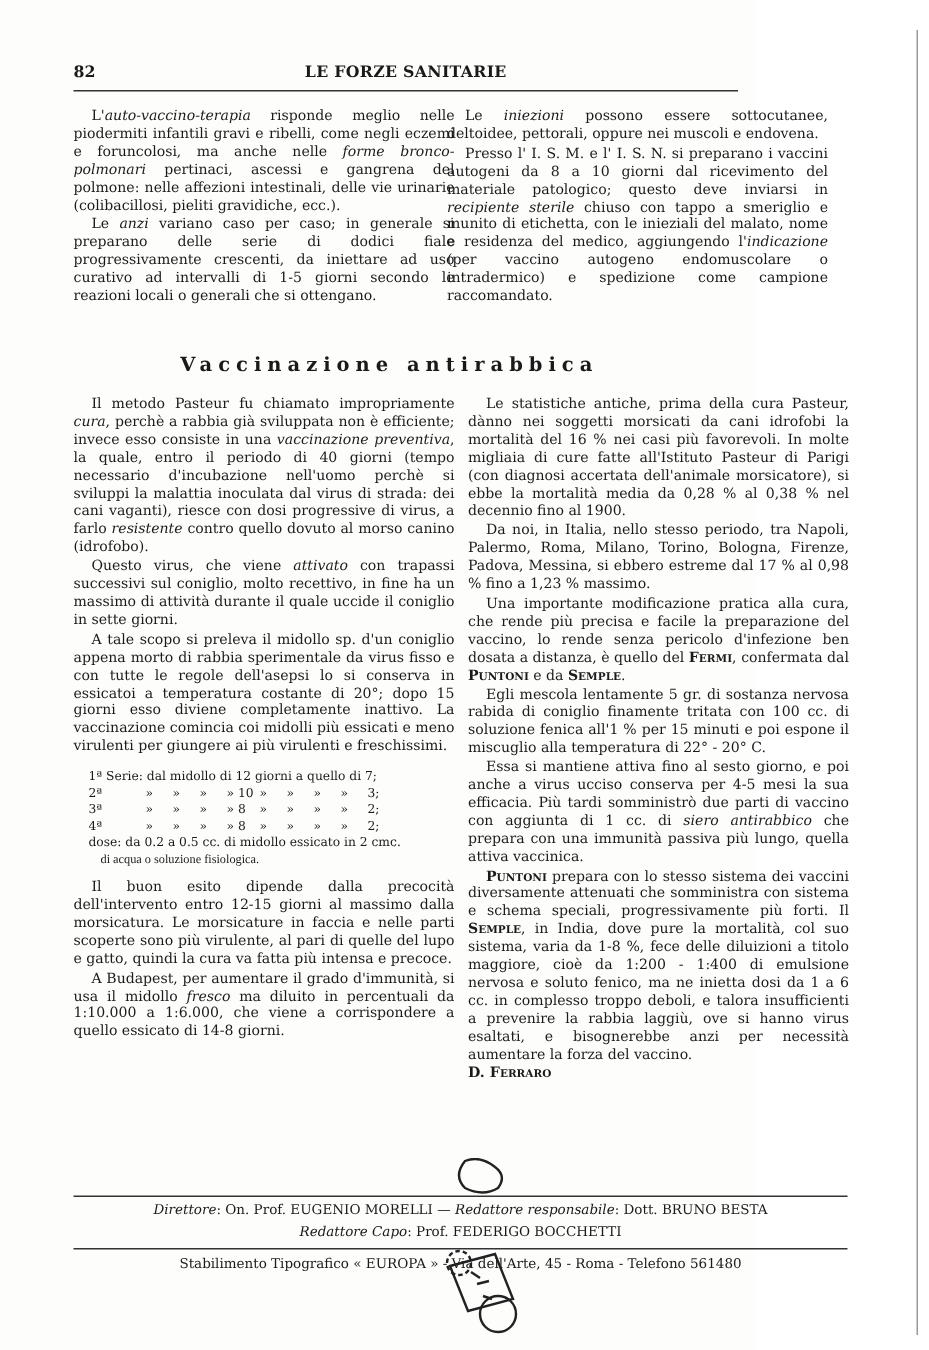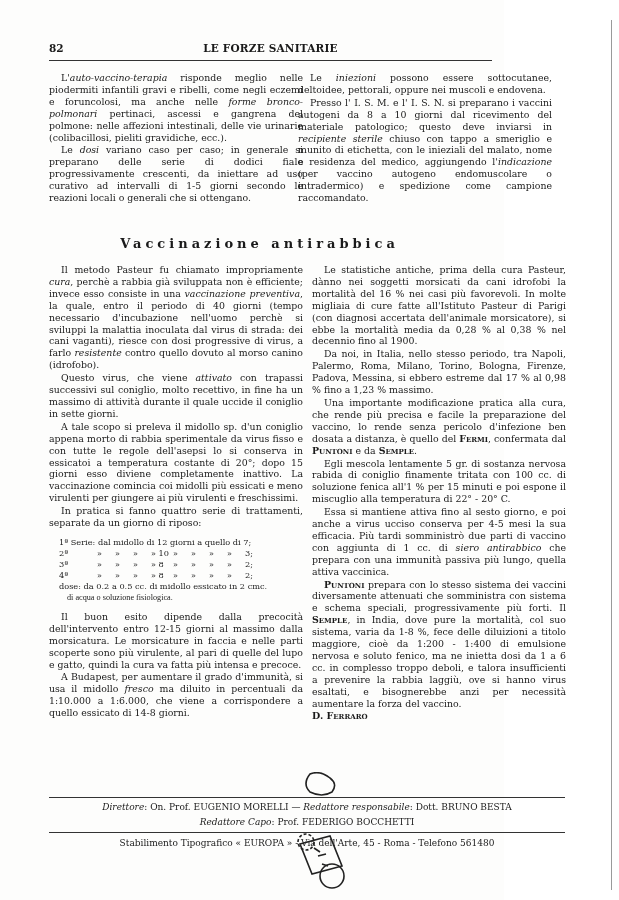--- a/index.html
+++ b/index.html
@@ -35,35 +35,34 @@
   <div class="edge"></div>
 
   <div class="header">
     <span class="page-num">82</span>
     <div class="running-title">LE FORZE SANITARIE</div>
   </div>
   <div class="rule" style="top:60px"></div>
 
   <div class="col" style="left:49px; top:72px;">
       <p>L'<i>auto-vaccino-terapia</i> risponde meglio nelle piodermiti infantili gravi e ribelli, come negli eczemi e foruncolosi, ma anche nelle <i>forme bronco-polmonari</i> pertinaci, ascessi e gangrena del polmone: nelle affezioni intestinali, delle vie urinarie (colibacillosi, pieliti gravidiche, ecc.).</p>
-      <p>Le <i>dosi</i> variano caso per caso; in generale si preparano delle serie di dodici fiale progressivamente crescenti, da iniettare ad uso curativo ad intervalli di 1-5 giorni secondo le reazioni locali o generali che si ottengano.</p>
+      <p>Le <i>anzi</i> variano caso per caso; in generale si preparano delle serie di dodici fiale progressivamente crescenti, da iniettare ad uso curativo ad intervalli di 1-5 giorni secondo le reazioni locali o generali che si ottengano.</p>
     </div>
   <div class="col" style="left:298px; top:72px;">
       <p>Le <i>iniezioni</i> possono essere sottocutanee, deltoidee, pettorali, oppure nei muscoli e endovena.</p>
       <p>Presso l' I. S. M. e l' I. S. N. si preparano i vaccini autogeni da 8 a 10 giorni dal ricevimento del materiale patologico; questo deve inviarsi in <i>recipiente sterile</i> chiuso con tappo a smeriglio e munito di etichetta, con le inieziali del malato, nome e residenza del medico, aggiungendo l'<i>indicazione</i> (per vaccino autogeno endomuscolare o intradermico) e spedizione come campione raccomandato.</p>
     </div>
 
   <div class="section-title">Vaccinazione antirabbica</div>
 
   <div class="col" style="left:49px; top:264px;">
     <div>
         <p>Il metodo Pasteur fu chiamato impropriamente <i>cura</i>, perchè a rabbia già sviluppata non è efficiente; invece esso consiste in una <i>vaccinazione preventiva</i>, la quale, entro il periodo di 40 giorni (tempo necessario d'incubazione nell'uomo perchè si sviluppi la malattia inoculata dal virus di strada: dei cani vaganti), riesce con dosi progressive di virus, a farlo <i>resistente</i> contro quello dovuto al morso canino (idrofobo).</p>
         <p>Questo virus, che viene <i>attivato</i> con trapassi successivi sul coniglio, molto recettivo, in fine ha un massimo di attività durante il quale uccide il coniglio in sette giorni.</p>
         <p>A tale scopo si preleva il midollo sp. d'un coniglio appena morto di rabbia sperimentale da virus fisso e con tutte le regole dell'asepsi lo si conserva in essicatoi a temperatura costante di 20°; dopo 15 giorni esso diviene completamente inattivo. La vaccinazione comincia coi midolli più essicati e meno virulenti per giungere ai più virulenti e freschissimi.</p>
-        <p>In pratica si fanno quattro serie di trattamenti, separate da un giorno di riposo:</p>
       </div>
     <div class="schedule">
       <div class="row first">1ª Serie: dal midollo di 12 giorni a quello di 7;</div>
       <div id="sched-rows">
           <div class="row">
             <span>2ª</span>
             <span>»</span>
             <span>»</span>
             <span>»</span>
             <span>» 10</span>

